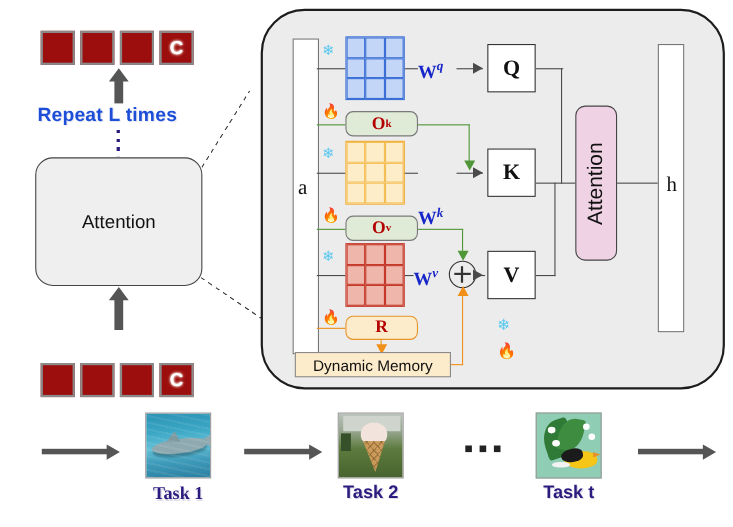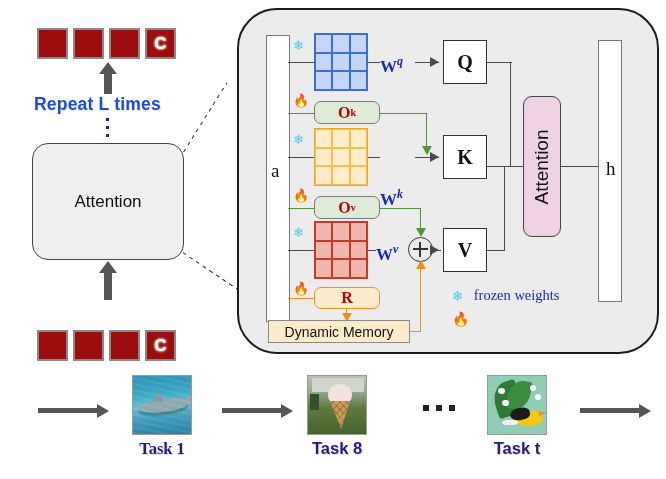--- a/index.html
+++ b/index.html
@@ -290,21 +290,20 @@
   <span>Attention</span>
 </div>
 
 <div class="abs hl" style="left:561px;top:166px;width:40px;"></div>
 
 <div class="abs bar" style="left:598px;top:40px;width:22px;height:260px;"></div>
 <div class="abs" style="left:606px;top:158px;font-family:'Liberation Serif',serif;font-size:19px;color:#111;">h</div>
 
 <div class="abs" style="left:452px;top:287px;display:flex;align-items:center;gap:10px;">
   <span class="ico" style="color:#56c7f0;font-size:14px;">❄</span>
-  <span class="leg frozen">frozen weights</span>
 </div>
 <div class="abs" style="left:452px;top:311px;display:flex;align-items:center;gap:10px;">
   <span class="ico" style="font-size:14px;">🔥</span>
 </div>
 
 <div class="abs harrow" style="left:38px;top:408px;width:60px;"></div>
 
 <div class="abs" style="left:132px;top:375px;">
   <div class="timg" style="background:linear-gradient(175deg,#2c93b5 0%,#3aa6c4 28%,#62c0d6 52%,#3f9cbb 72%,#2b7fa0 100%);">
     <div style="position:absolute;left:5px;top:23px;width:50px;height:13px;background:#8fa9b0;border-radius:50% 42% 45% 50%;transform:rotate(-7deg);box-shadow:0 3px 2px rgba(0,0,0,.25);"></div>
@@ -318,21 +317,21 @@
 <div class="abs harrow" style="left:222px;top:408px;width:60px;"></div>
 
 <div class="abs" style="left:307px;top:375px;">
   <div class="timg" style="background:linear-gradient(180deg,#b9c2bb 0%,#9aa894 26%,#5d7b3e 55%,#48632f 100%);">
     <div style="position:absolute;left:4px;top:2px;width:52px;height:14px;background:#cfd4cd;"></div>
     <div style="position:absolute;left:20px;top:8px;width:24px;height:21px;background:#f3e3dd;border-radius:50% 50% 44% 44%;"></div>
     <div style="position:absolute;left:22px;top:25px;width:20px;height:28px;background:#c99a5a;clip-path:polygon(0 0,100% 0,56% 100%);"></div>
     <div style="position:absolute;left:22px;top:25px;width:20px;height:28px;background:repeating-linear-gradient(48deg,rgba(120,80,30,.45) 0 1px,transparent 1px 5px),repeating-linear-gradient(-48deg,rgba(120,80,30,.45) 0 1px,transparent 1px 5px);clip-path:polygon(0 0,100% 0,56% 100%);"></div>
     <div style="position:absolute;left:2px;top:18px;width:9px;height:16px;background:#36502a;"></div>
   </div>
-  <div class="tlab" style="margin-top:4px;">Task 8</div>
+  <div class="tlab" style="margin-top:4px;">Task 2</div>
 </div>
 
 <div class="abs hdots" style="left:423px;top:405px;">
   <i></i>
     <i></i>
     <i></i>
 </div>
 
 <div class="abs" style="left:487px;top:375px;">
   <div class="timg" style="background:#8fcdb4;">

